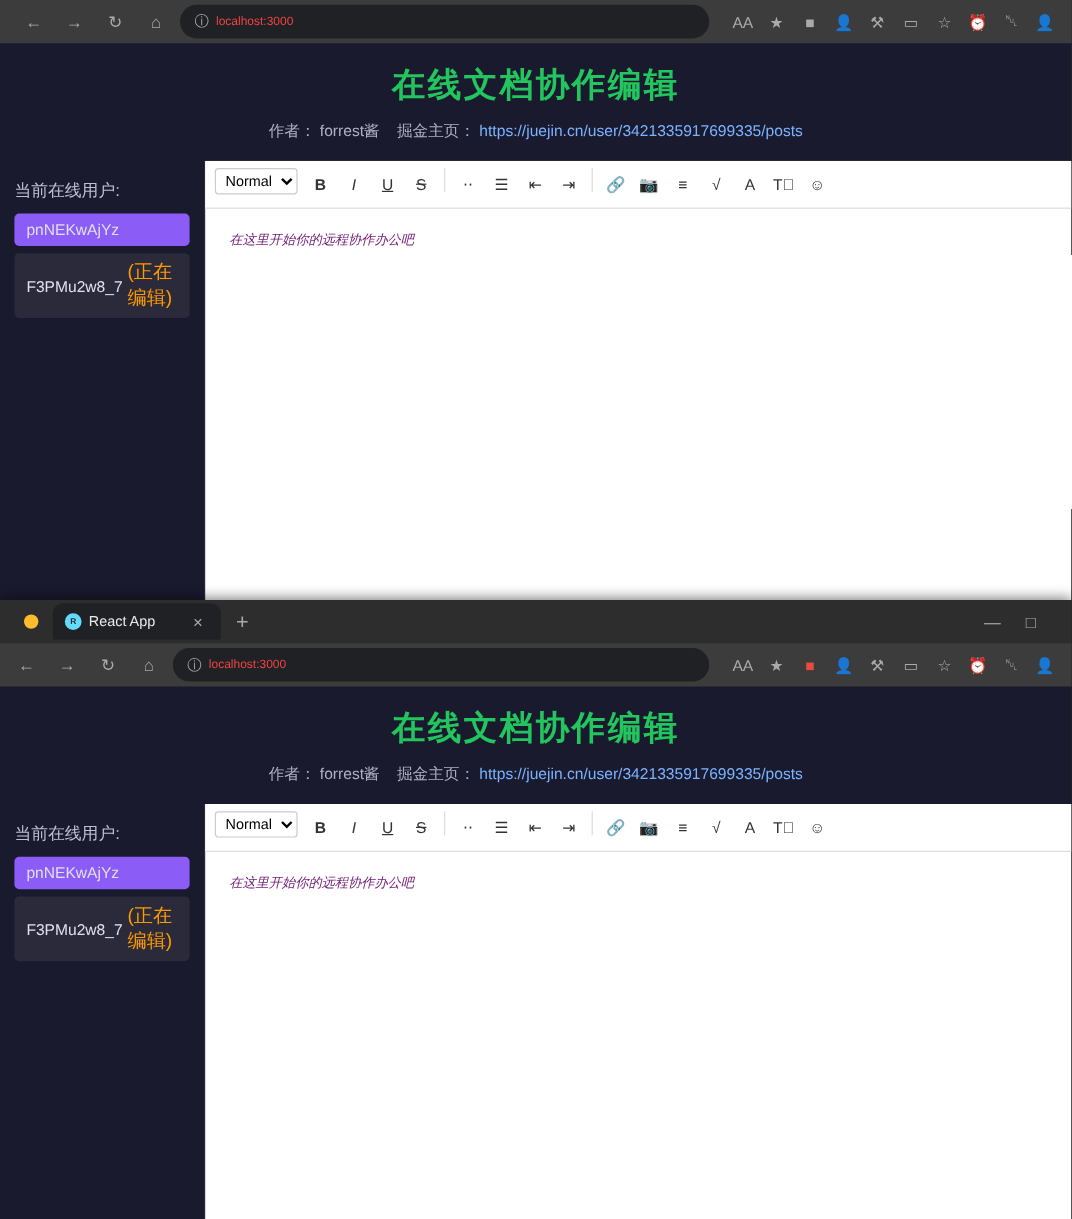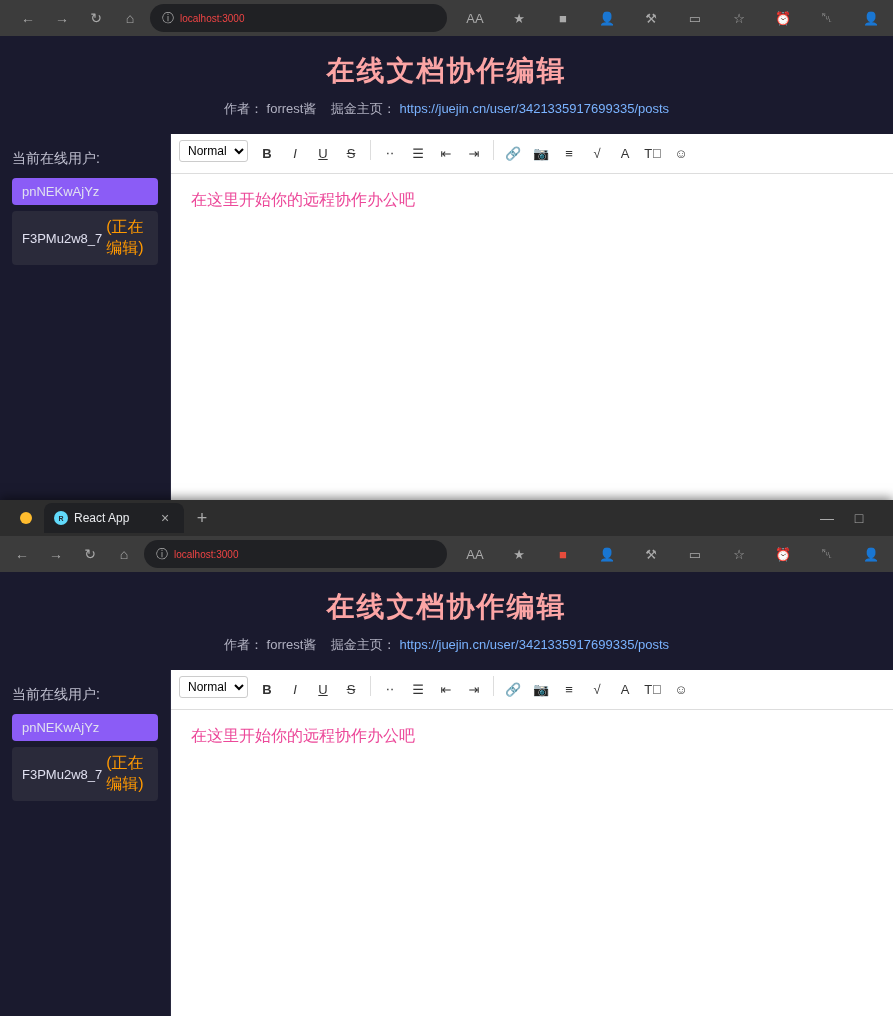--- a/index.html
+++ b/index.html
@@ -40,21 +40,21 @@
       background: #202124;
       border-radius: 20px;
       padding: 4px 12px;
       height: 28px;
     }
 
     .address-bar-section .lock-icon { color: #aaa; font-size: 12px; }
     .address-text { color: #ef4444; font-size: 10px; }
 
     .toolbar-icons {
-      display: flex; align-items: center; gap: 16px;
+      display: flex; align-items: center; gap: 0;
       margin-left: 8px;
     }
     .toolbar-icon-btn {
       width: 28px; height: 28px;
       border-radius: 50%;
       border: none;
       background: transparent;
       cursor: pointer;
       display: flex; align-items: center; justify-content: center;
       color: #aaa; font-size: 13px;
@@ -97,21 +97,21 @@
       color: #aaa; font-size: 16px;
       display: flex; align-items: center; justify-content: center;
     }
 
     .page-header {
       background: #1a1a2e;
       text-align: center;
       padding: 16px;
     }
     .page-title {
-      color: #fca5a5;
+      color: #22c55e;
       font-size: 28px;
       font-weight: bold;
       letter-spacing: 2px;
     }
     .page-subtitle {
       color: #b0b0c0;
       font-size: 13px;
       margin-top: 10px;
     }
     .page-subtitle a { color: #7ab3ff; text-decoration: none; }
@@ -199,22 +199,23 @@
     .tb-btn.bold { font-weight: bold; }
     .tb-btn.italic { font-style: italic; }
 
     .editor-content {
       flex: 1;
       padding: 16px 20px;
       overflow-y: auto;
     }
 
     .placeholder-text {
-      color: #ec4899;
-      font-size: 16px;
+      color: #701a75;
+      font-size: 11px;
+      font-style: italic;
     }
 
     
     .second-browser {
       position: absolute;
       top: 500px;
       left: 0;
       width: 893px;
       background: #2d2d2d;
       display: flex;

